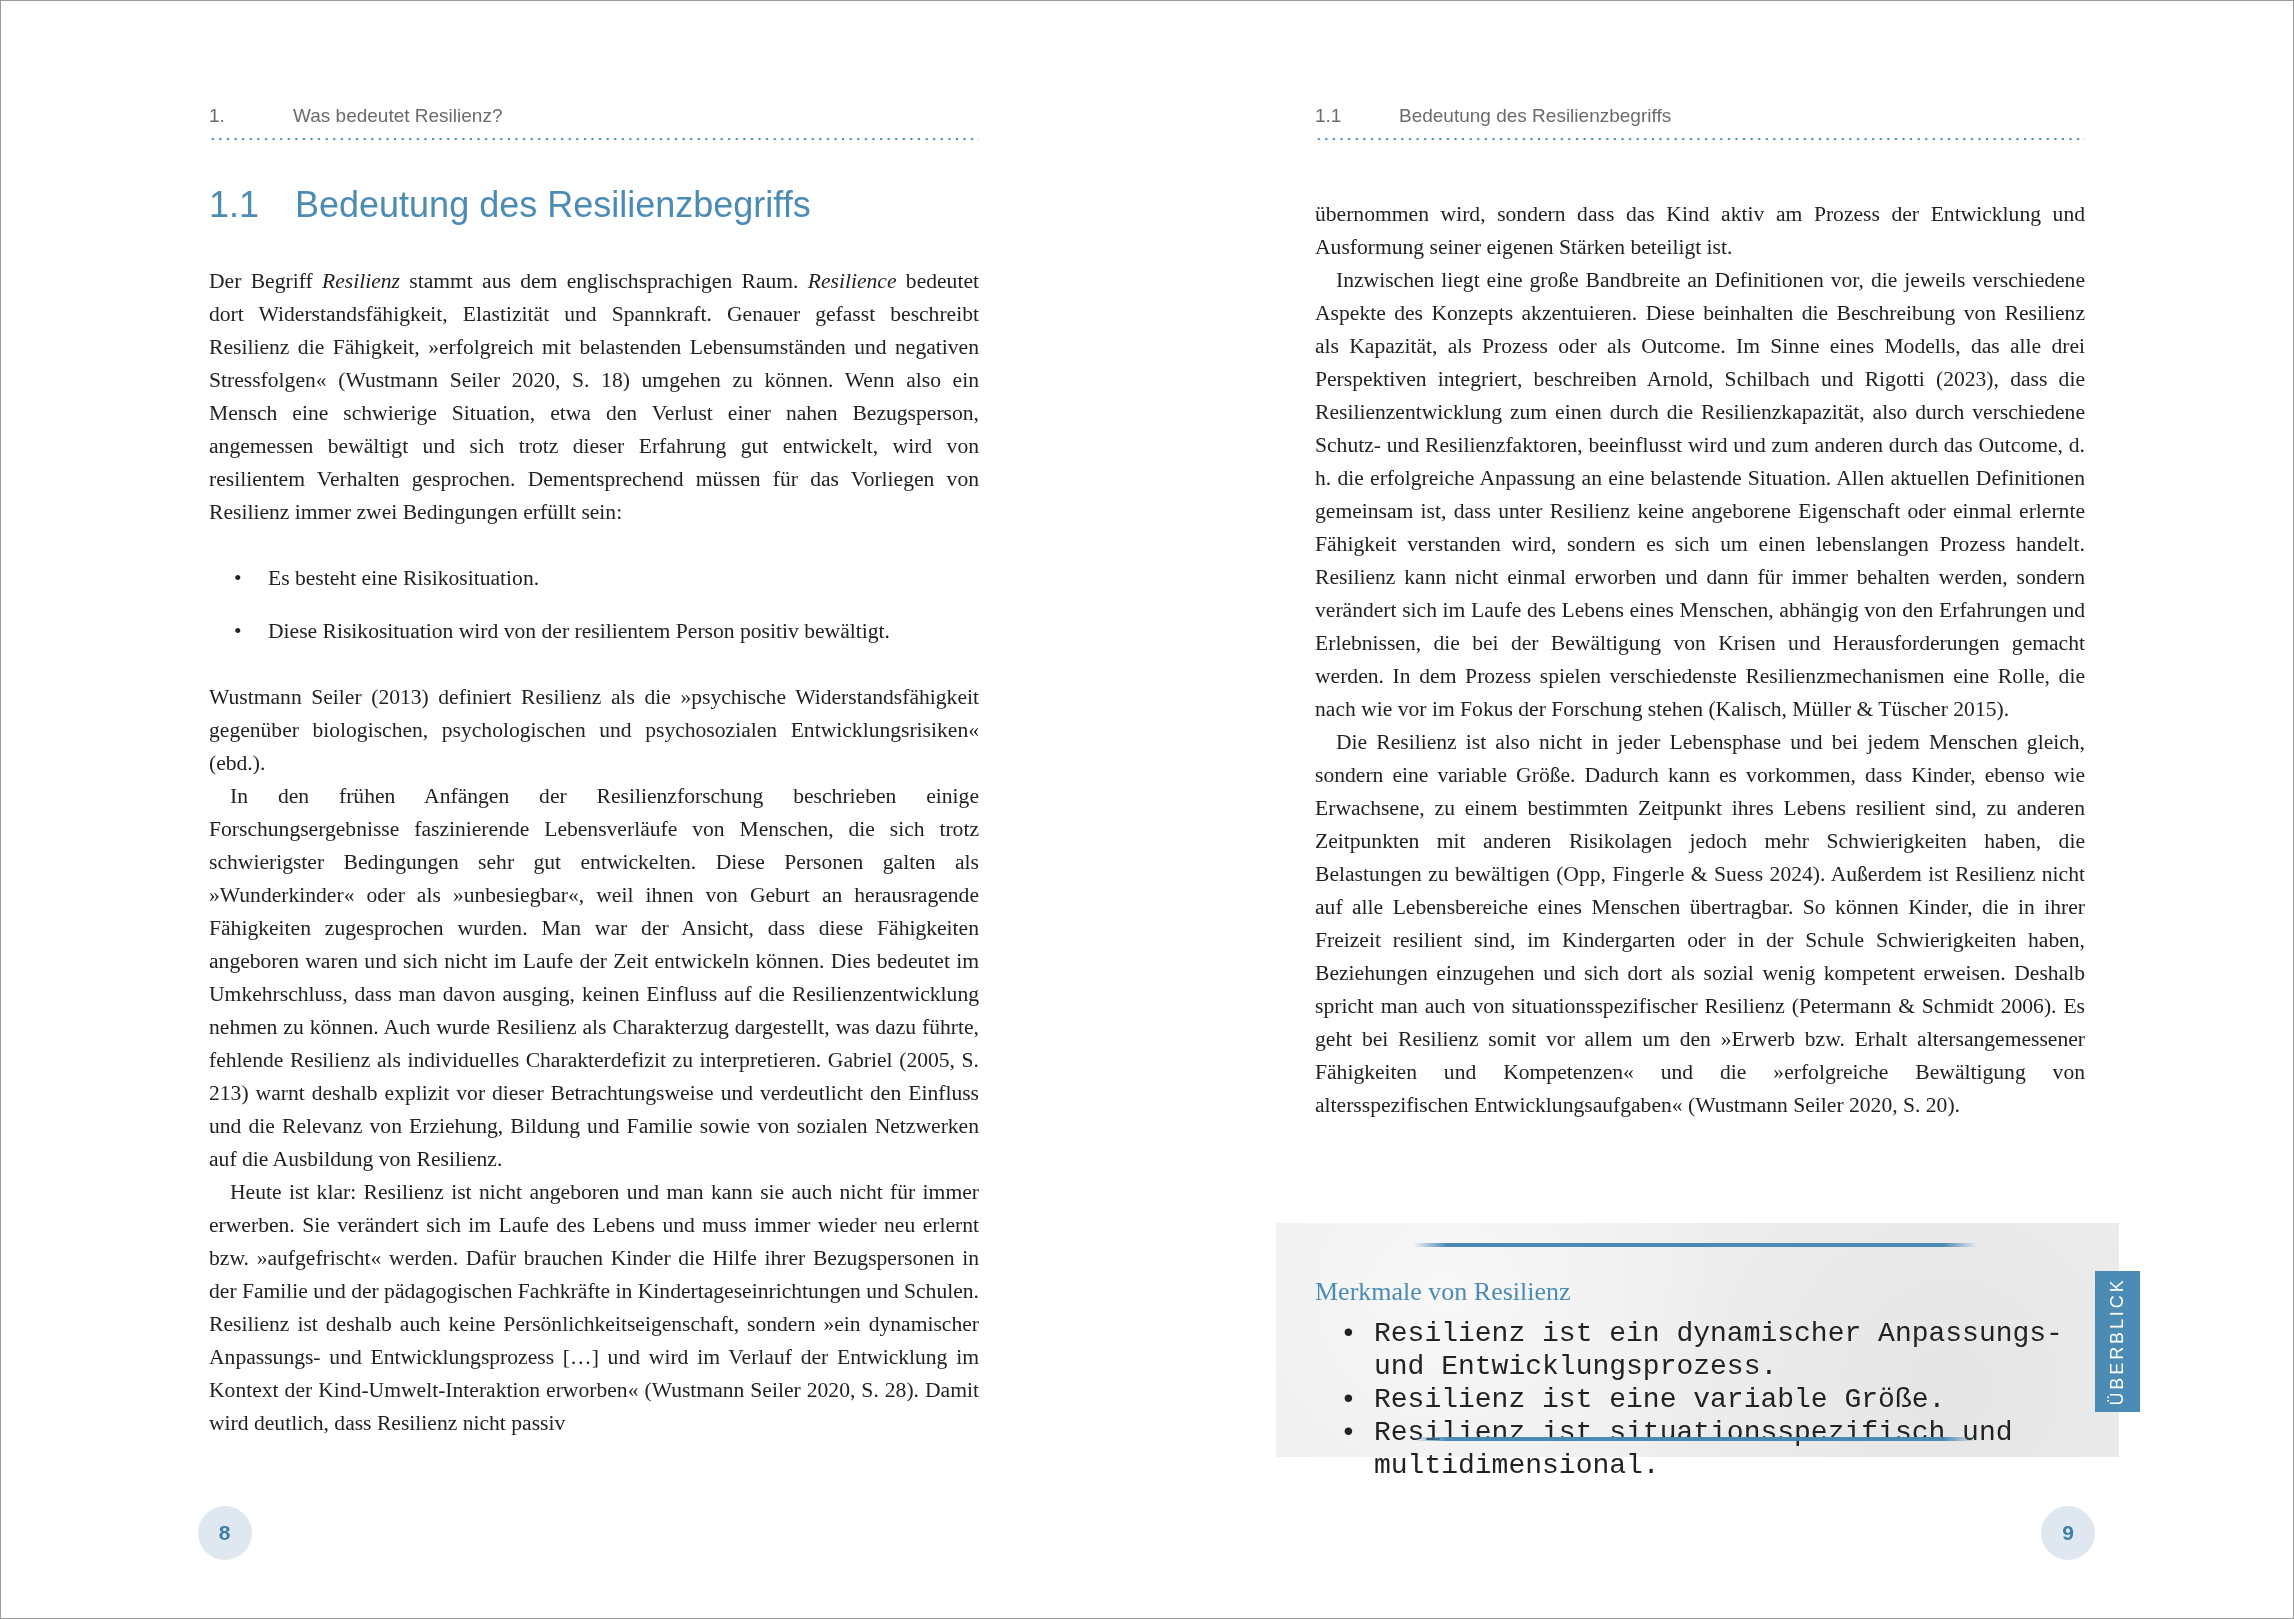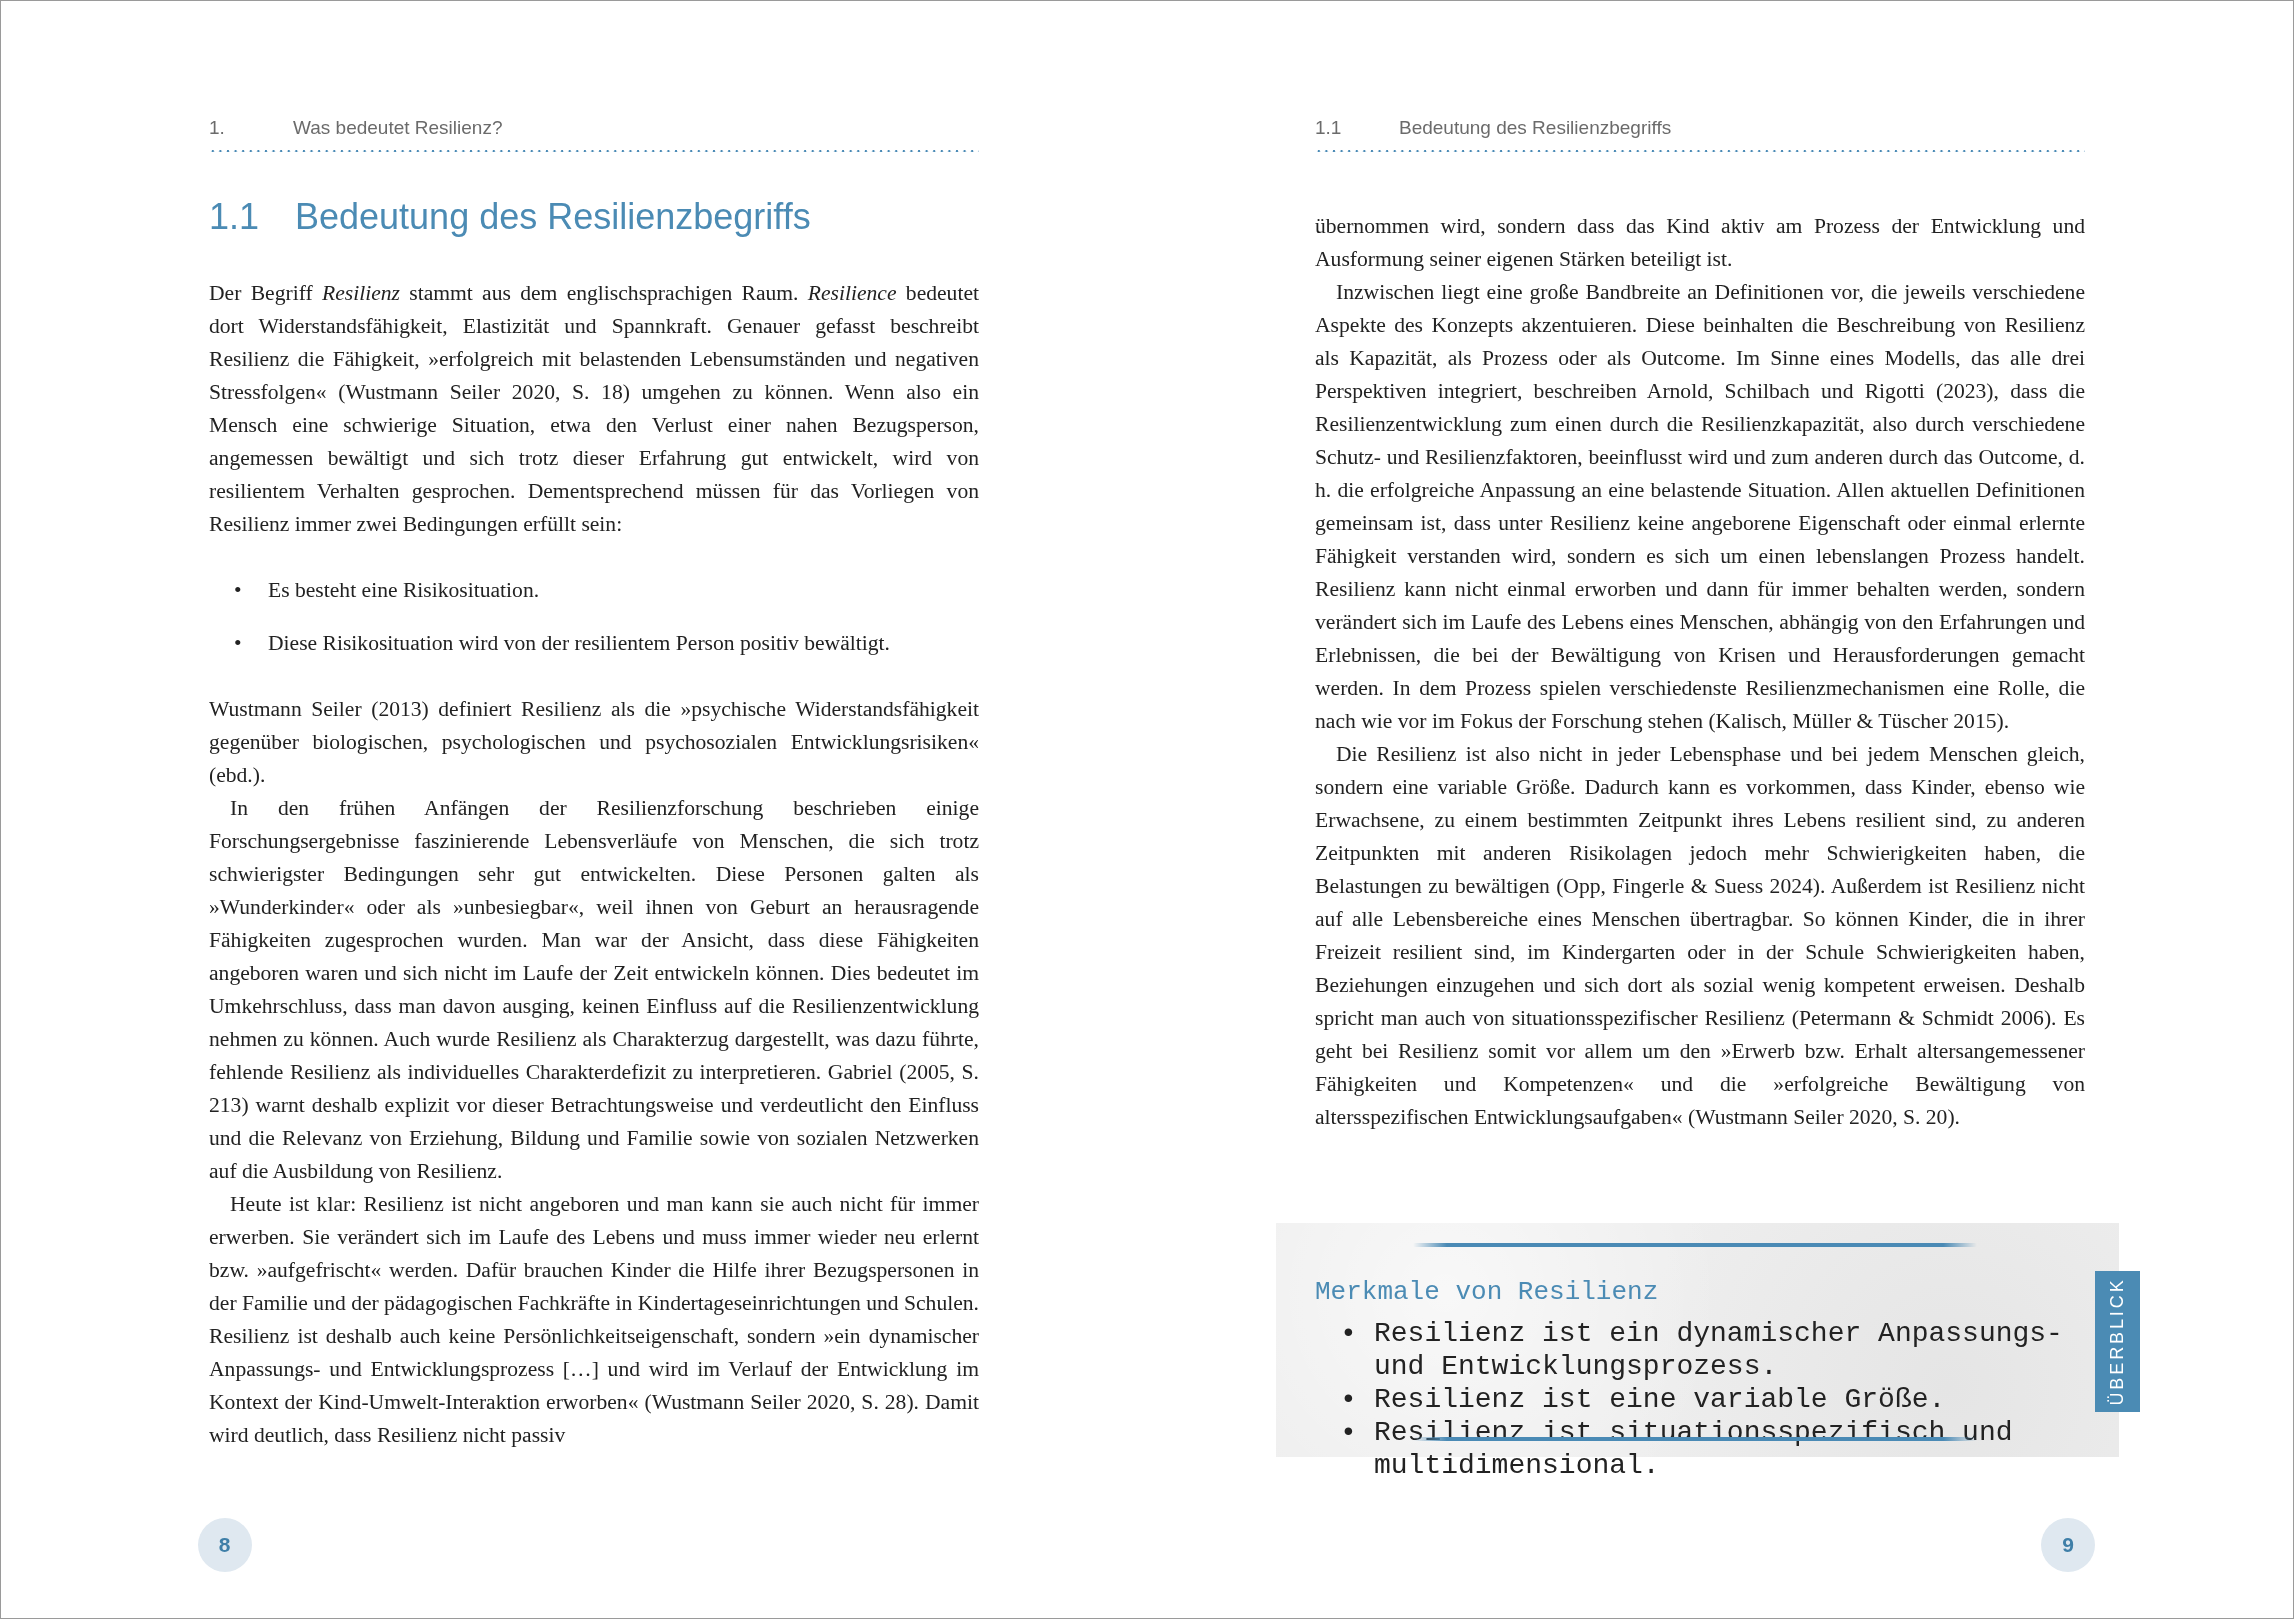--- a/index.html
+++ b/index.html
@@ -1,21 +1,21 @@
 <!DOCTYPE html>
 <html><head>
 <meta charset="utf-8">
 <style>
   html, body { margin: 0; padding: 0; }
   body {
     width: 2294px; height: 1619px; background: #ffffff; position: relative; overflow: hidden;
     font-family: "Liberation Serif", "DejaVu Serif", serif; color: #222;
   }
   .frame { position: absolute; inset: 0; border: 1.9px solid #9a9a9a; box-sizing: border-box; }
-  .page { position: absolute; top: 12px; height: 1577px; }
+  .page { position: absolute; top: 0; height: 1577px; }
   .page.left { left: 209px; width: 770px; }
   .page.right { left: 1315px; width: 770px; }
 
   .running-head {
     position: absolute; top: 105px; left: 0; width: 770px;
     font-family: "Liberation Sans", "DejaVu Sans", sans-serif; font-size: 19px; color: #6b6b6b;
   }
   .running-head .num { display: inline-block; width: 84px; }
   .running-head .dots {
     position: absolute; top: 32.5px; left: 0; width: 770px; height: 2.9px;
@@ -52,21 +52,21 @@
                       radial-gradient(circle at 80% 70%, rgba(220,220,220,0.5), transparent 45%);
   }
   .overview-box .rule {
     position: absolute; left: 137px; width: 564px; height: 3.8px; border-radius: 1.9px;
     background: linear-gradient(90deg, rgba(74,138,181,0) 0%, #4a8ab5 6%, #4a8ab5 94%, rgba(74,138,181,0) 100%);
   }
   .overview-box .rule.top { top: 20px; }
   .overview-box .rule.bottom { top: 214px; }
   .overview-box .box-title {
     position: absolute; left: 39px; top: 54px;
-    font-family: Liberation Mono, monospace; font-size: 26px; color: #4b8bb4; text-align: center;
+    font-family: Liberation Serif, serif; font-size: 26px; color: #4b8bb4; text-align: center;
   }
   .overview-box ul {
     position: absolute; left: 39px; top: 94px; margin: 0; padding: 0 0 0 59px; list-style: none;
     font-family: Liberation Mono, monospace; font-size: 28px; color: #222; line-height: 33px;
   }
   .overview-box ul li { position: relative; }
   .overview-box ul li::before { content: "•"; position: absolute; left: -34px; }
 
   .side-tab {
     position: absolute; left: 2095px; top: 1271px; width: 45px; height: 141px;

